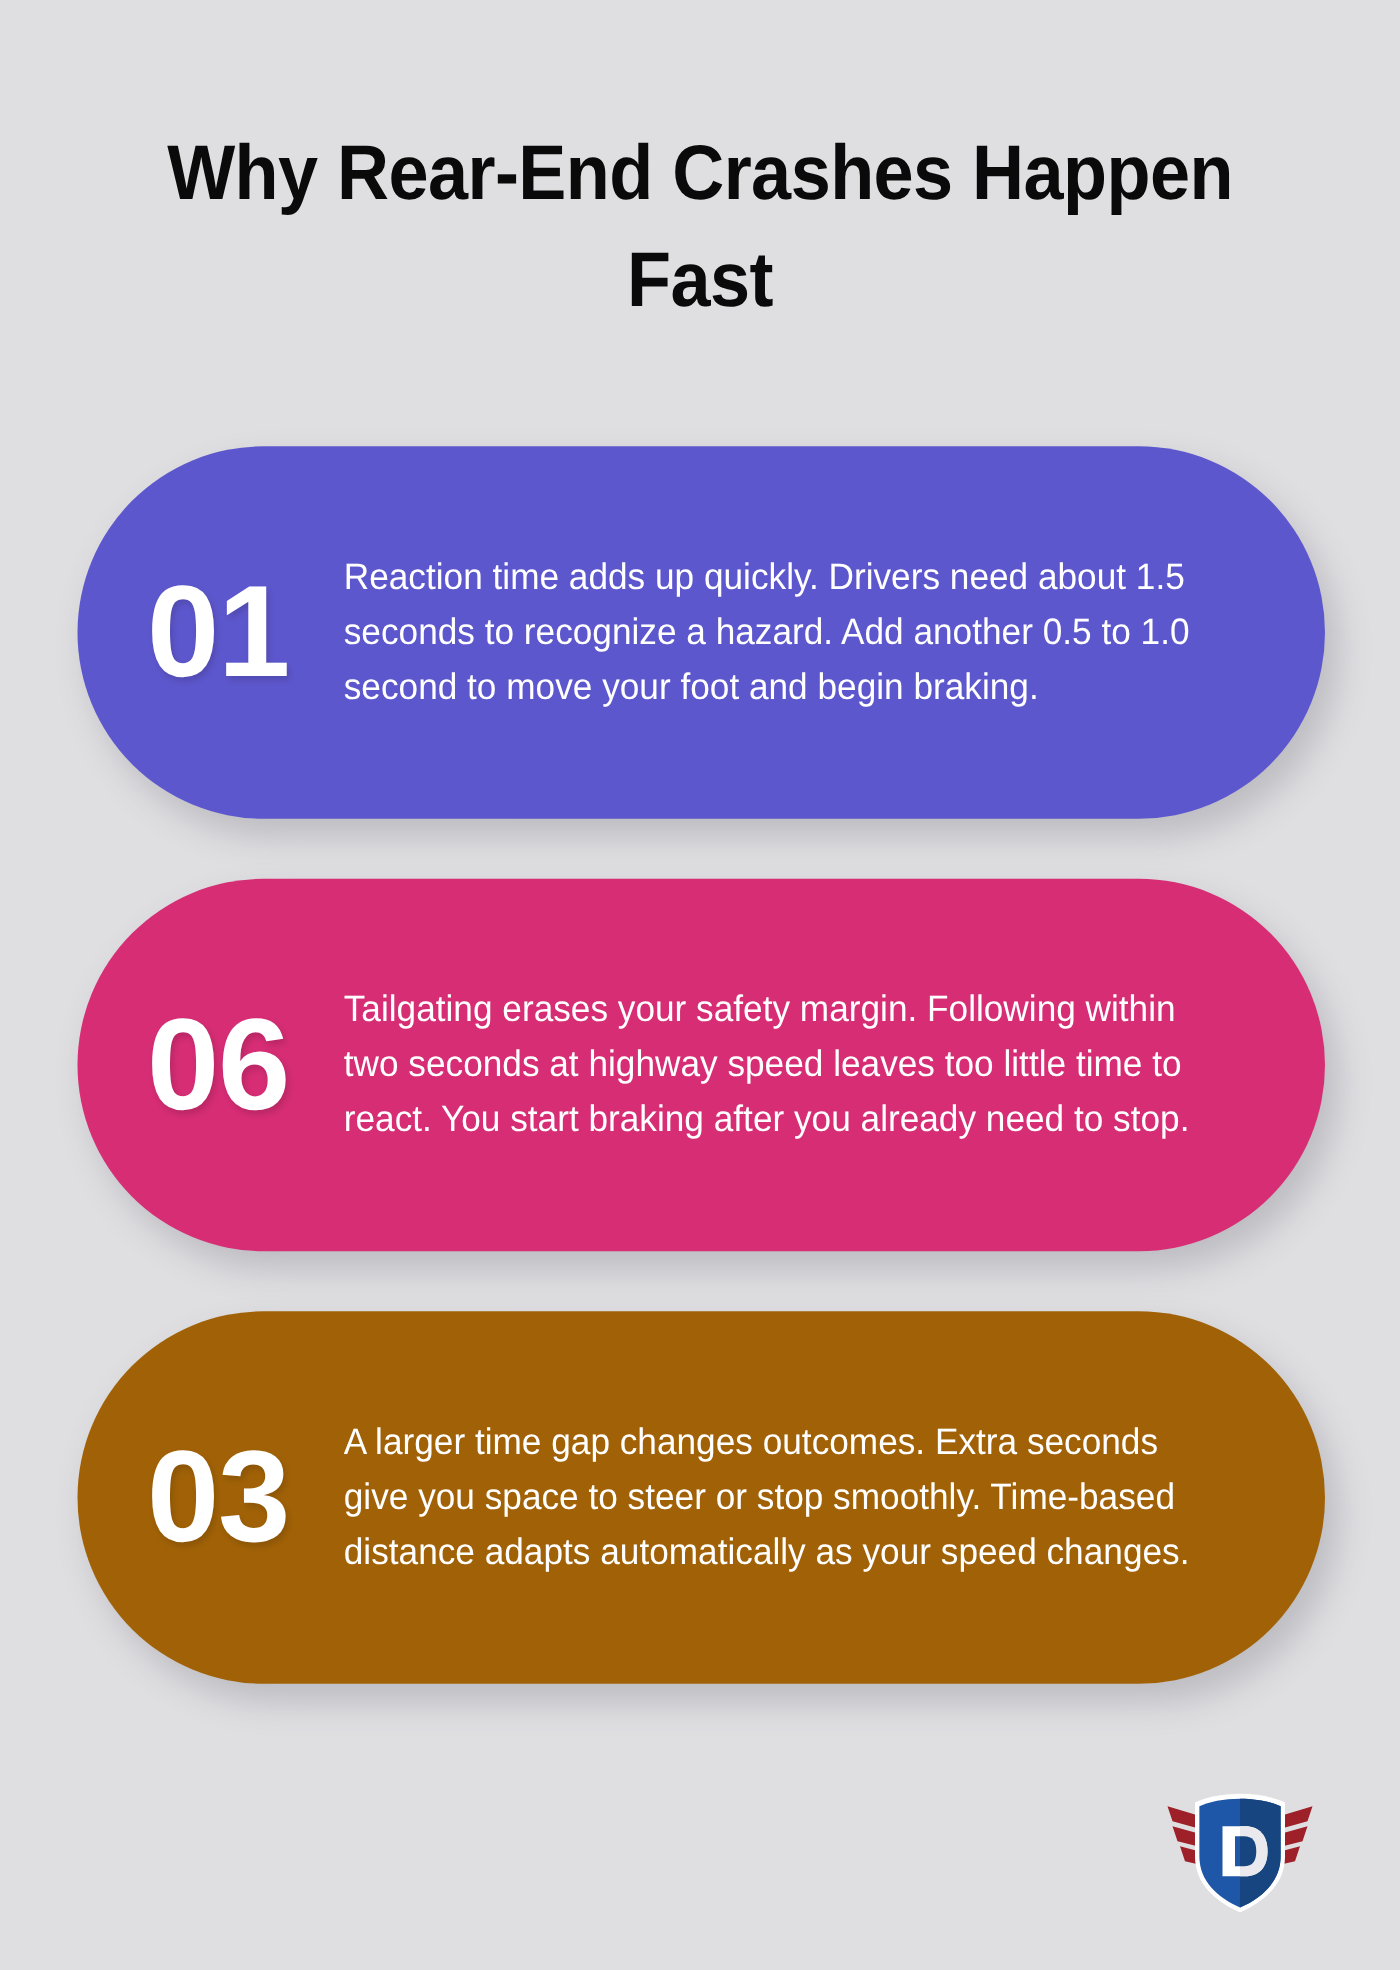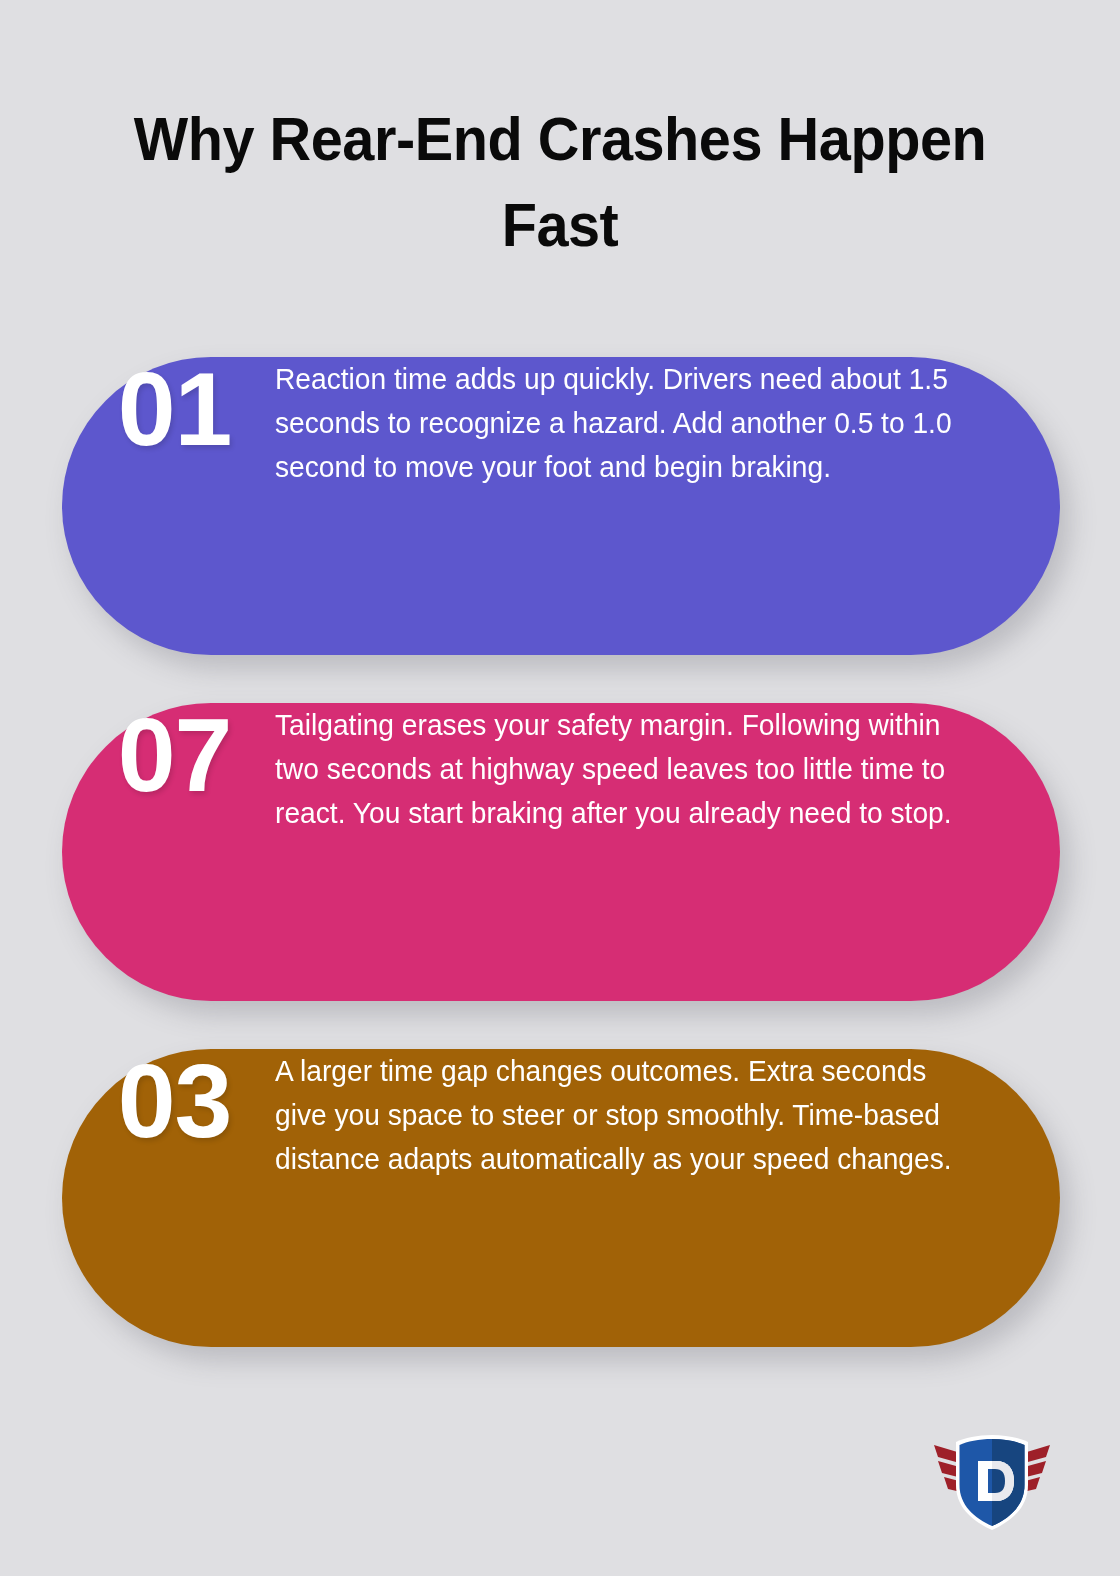--- a/index.html
+++ b/index.html
@@ -46,21 +46,21 @@
   .cards {
     position: absolute;
     top: 357px;
     left: 62px;
     width: 998px;
   }
 
   .card {
     position: relative;
     display: flex;
-    align-items: flex-start;
+    align-items: center;
     width: 998px;
     height: 298px;
     border-radius: 149px;
     margin-bottom: 48px;
     box-shadow: 10px 14px 26px rgba(90, 90, 100, 0.26);
   }
 
   .card:last-child { margin-bottom: 0; }
 
   .card-purple { background: #5d57cd; }
@@ -114,21 +114,21 @@
   </div>
 
   <div class="cards">
 
     <div class="card card-purple">
       <div class="card-number">01</div>
       <div class="card-text">Reaction time adds up quickly. Drivers need about 1.5 seconds to recognize a hazard. Add another 0.5 to 1.0 second to move your foot and begin braking.</div>
     </div>
 
     <div class="card card-pink">
-      <div class="card-number">07</div>
+      <div class="card-number">06</div>
       <div class="card-text">Tailgating erases your safety margin. Following within two seconds at highway speed leaves too little time to react. You start braking after you already need to stop.</div>
     </div>
 
     <div class="card card-orange">
       <div class="card-number">03</div>
       <div class="card-text">A larger time gap changes outcomes. Extra seconds give you space to steer or stop smoothly. Time-based distance adapts automatically as your speed changes.</div>
     </div>
 
   </div>
 

